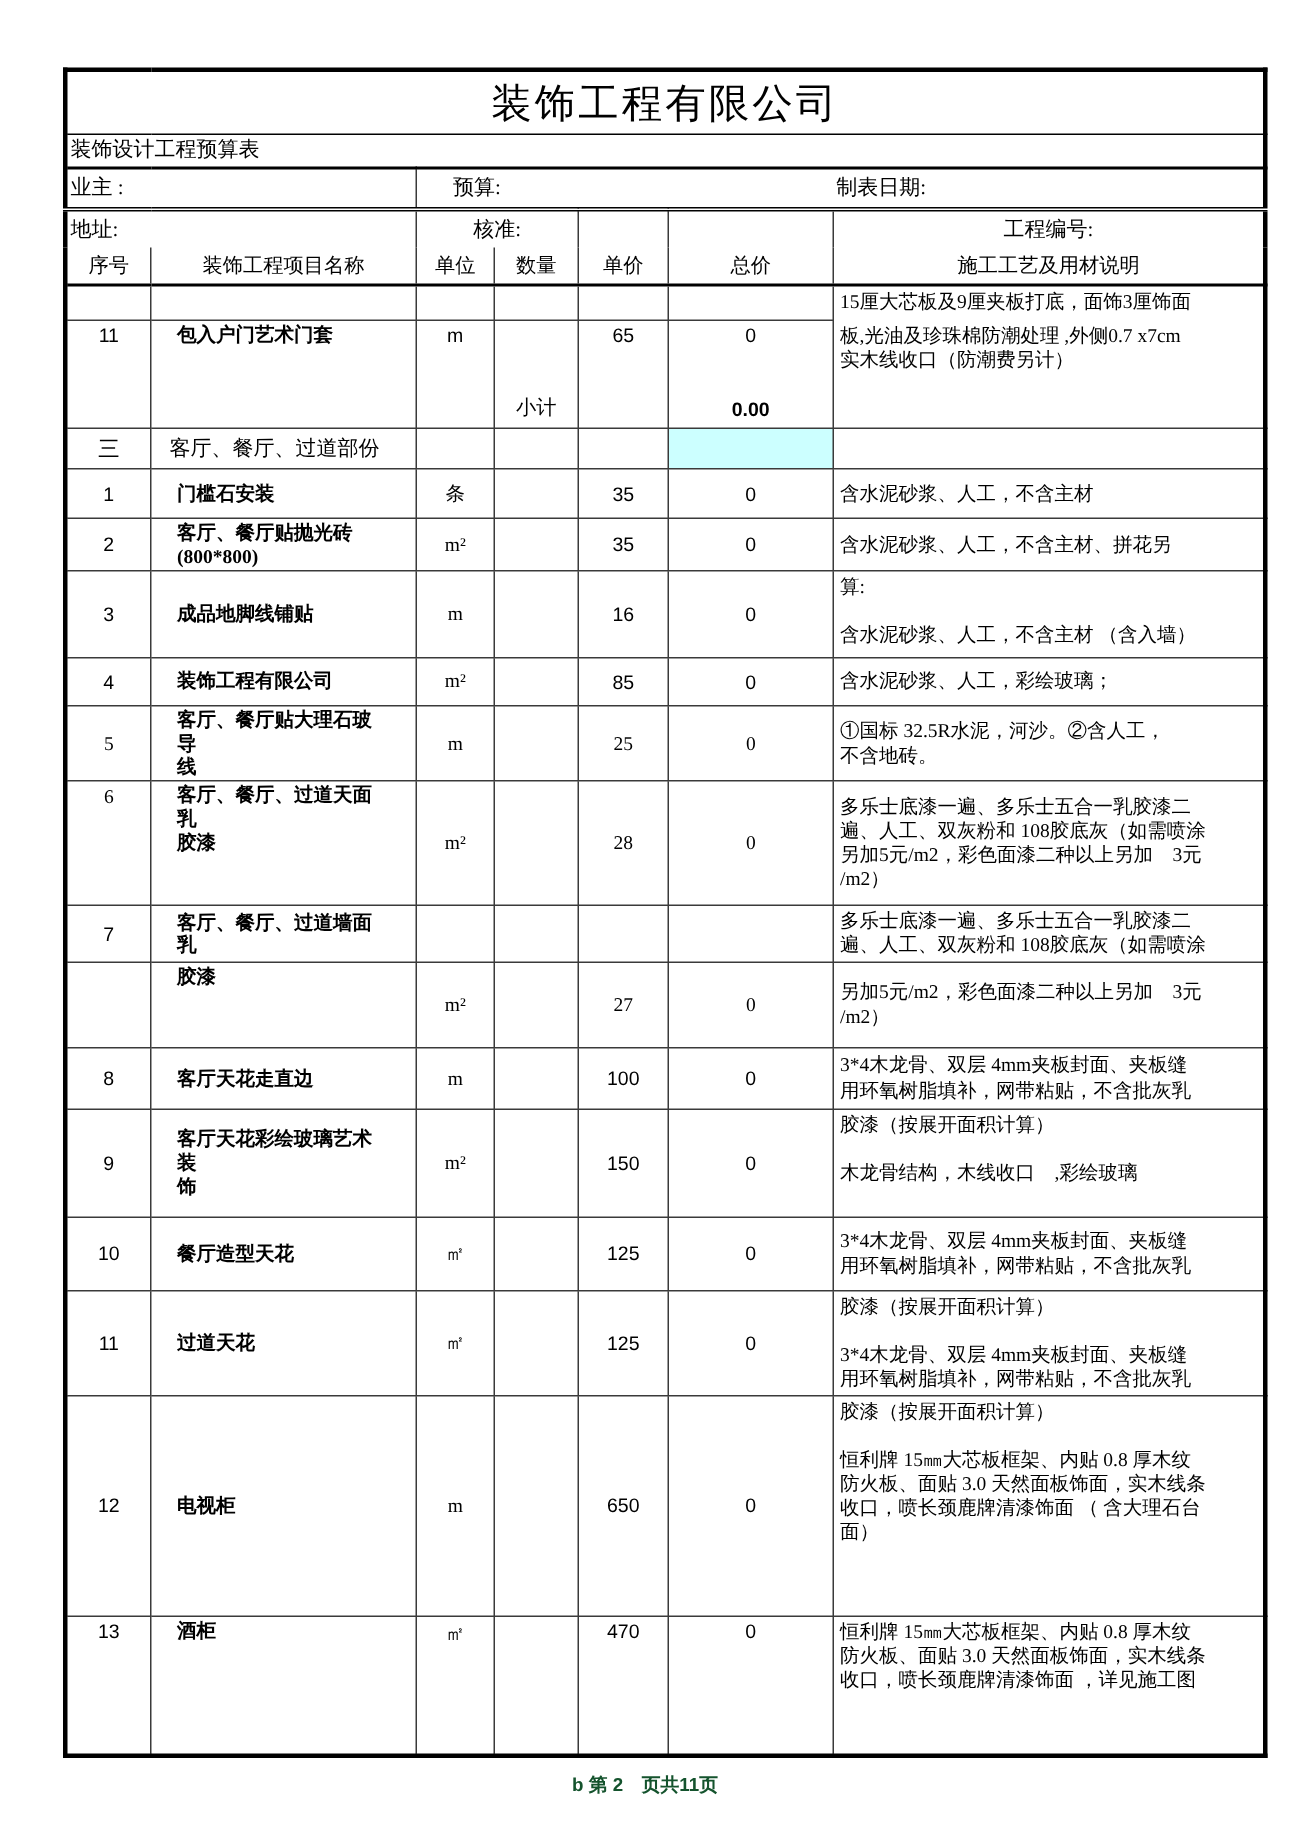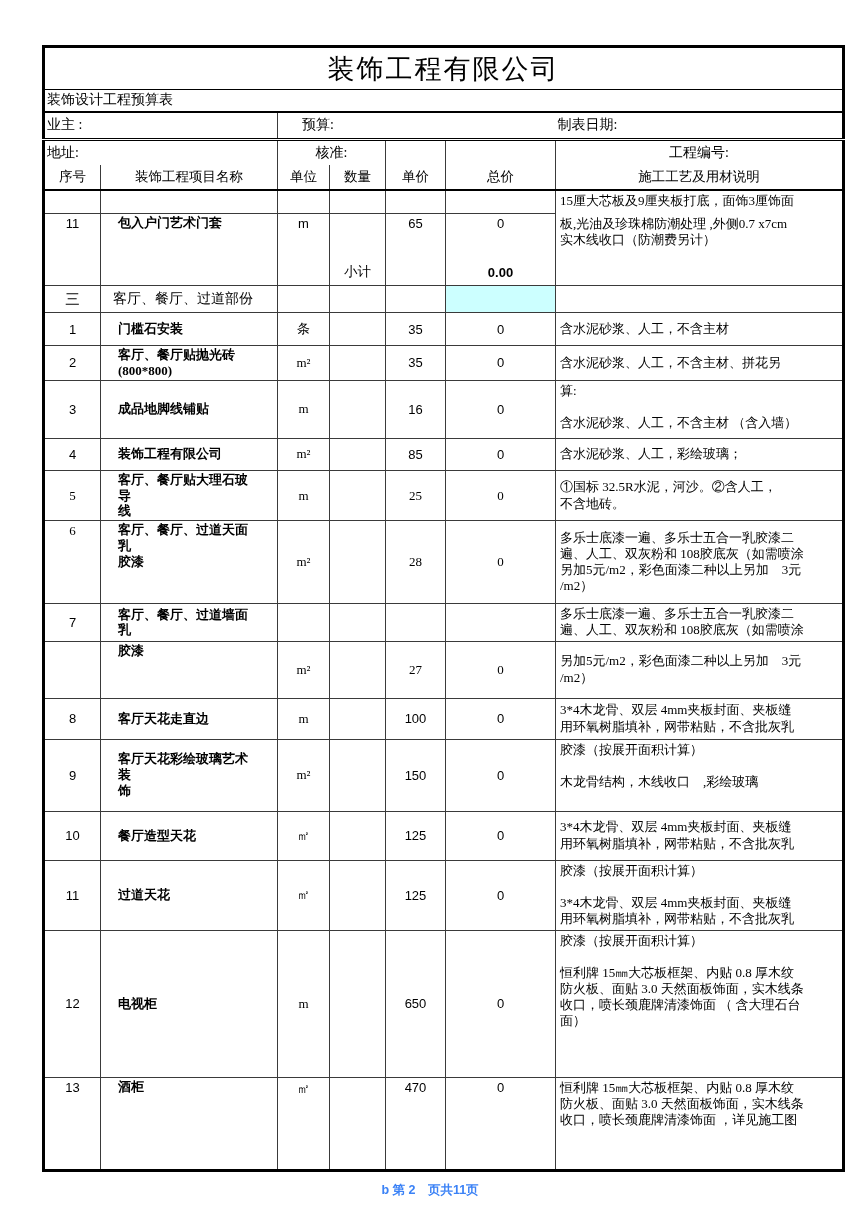--- a/index.html
+++ b/index.html
@@ -46,21 +46,21 @@
   .unit{font-size:13px;text-align:center;}
   .serifnum{font-family:"Liberation Serif",serif;}
   .bold{font-weight:bold;}
   .secno{font-size:14.5px;text-align:center;}
   .secname{font-size:14px;text-align:left;padding-left:12px;}
 
   .footer{
     position:absolute;left:0;top:1182px;width:100%;
     text-align:center;
     font-family:"Liberation Sans",sans-serif;
-    font-size:12.5px;font-weight:bold;color:#3b82f6;
+    font-size:12.5px;font-weight:bold;color:#14532d;
   }
 </style>
 </head>
 <body>
 
 <div class="page">
   <table class="sheet">
     <colgroup>
       <col style="width:57px">
         <col style="width:177px">

